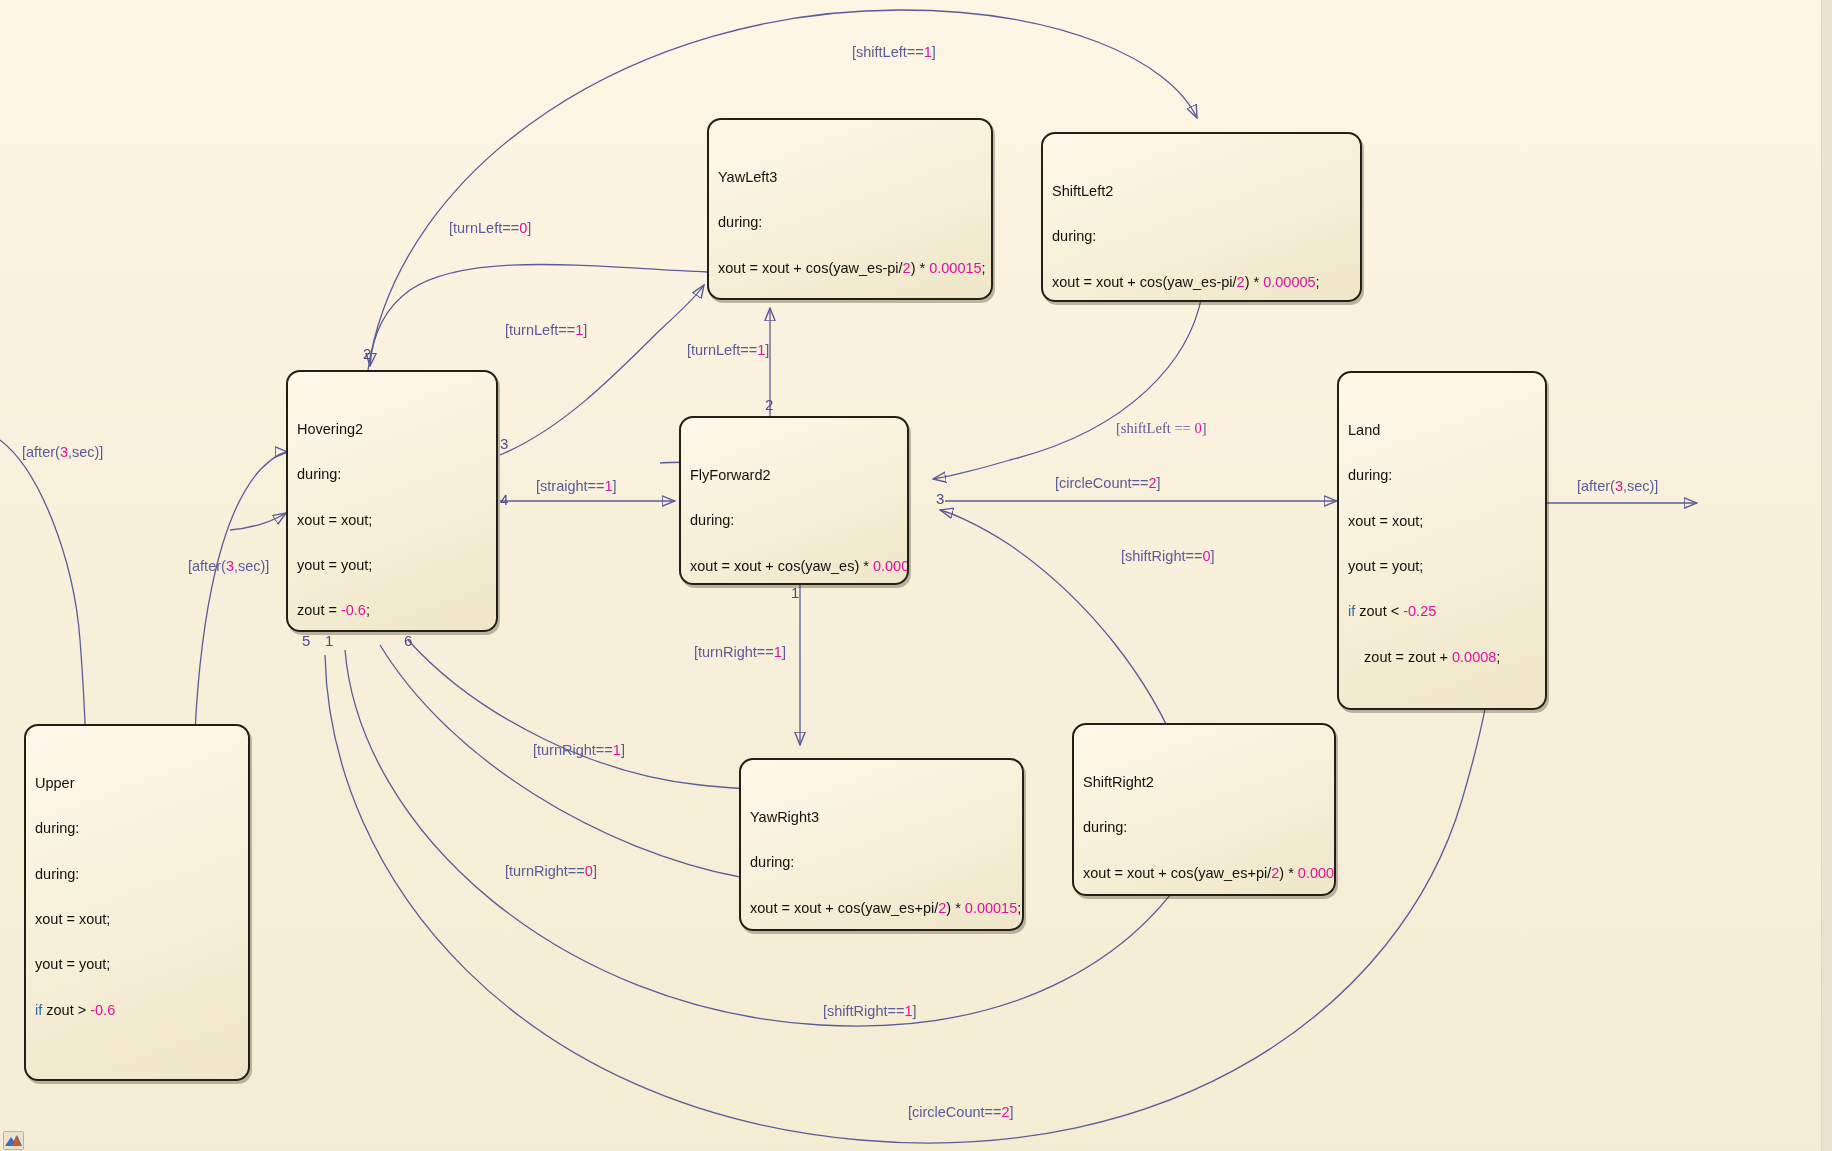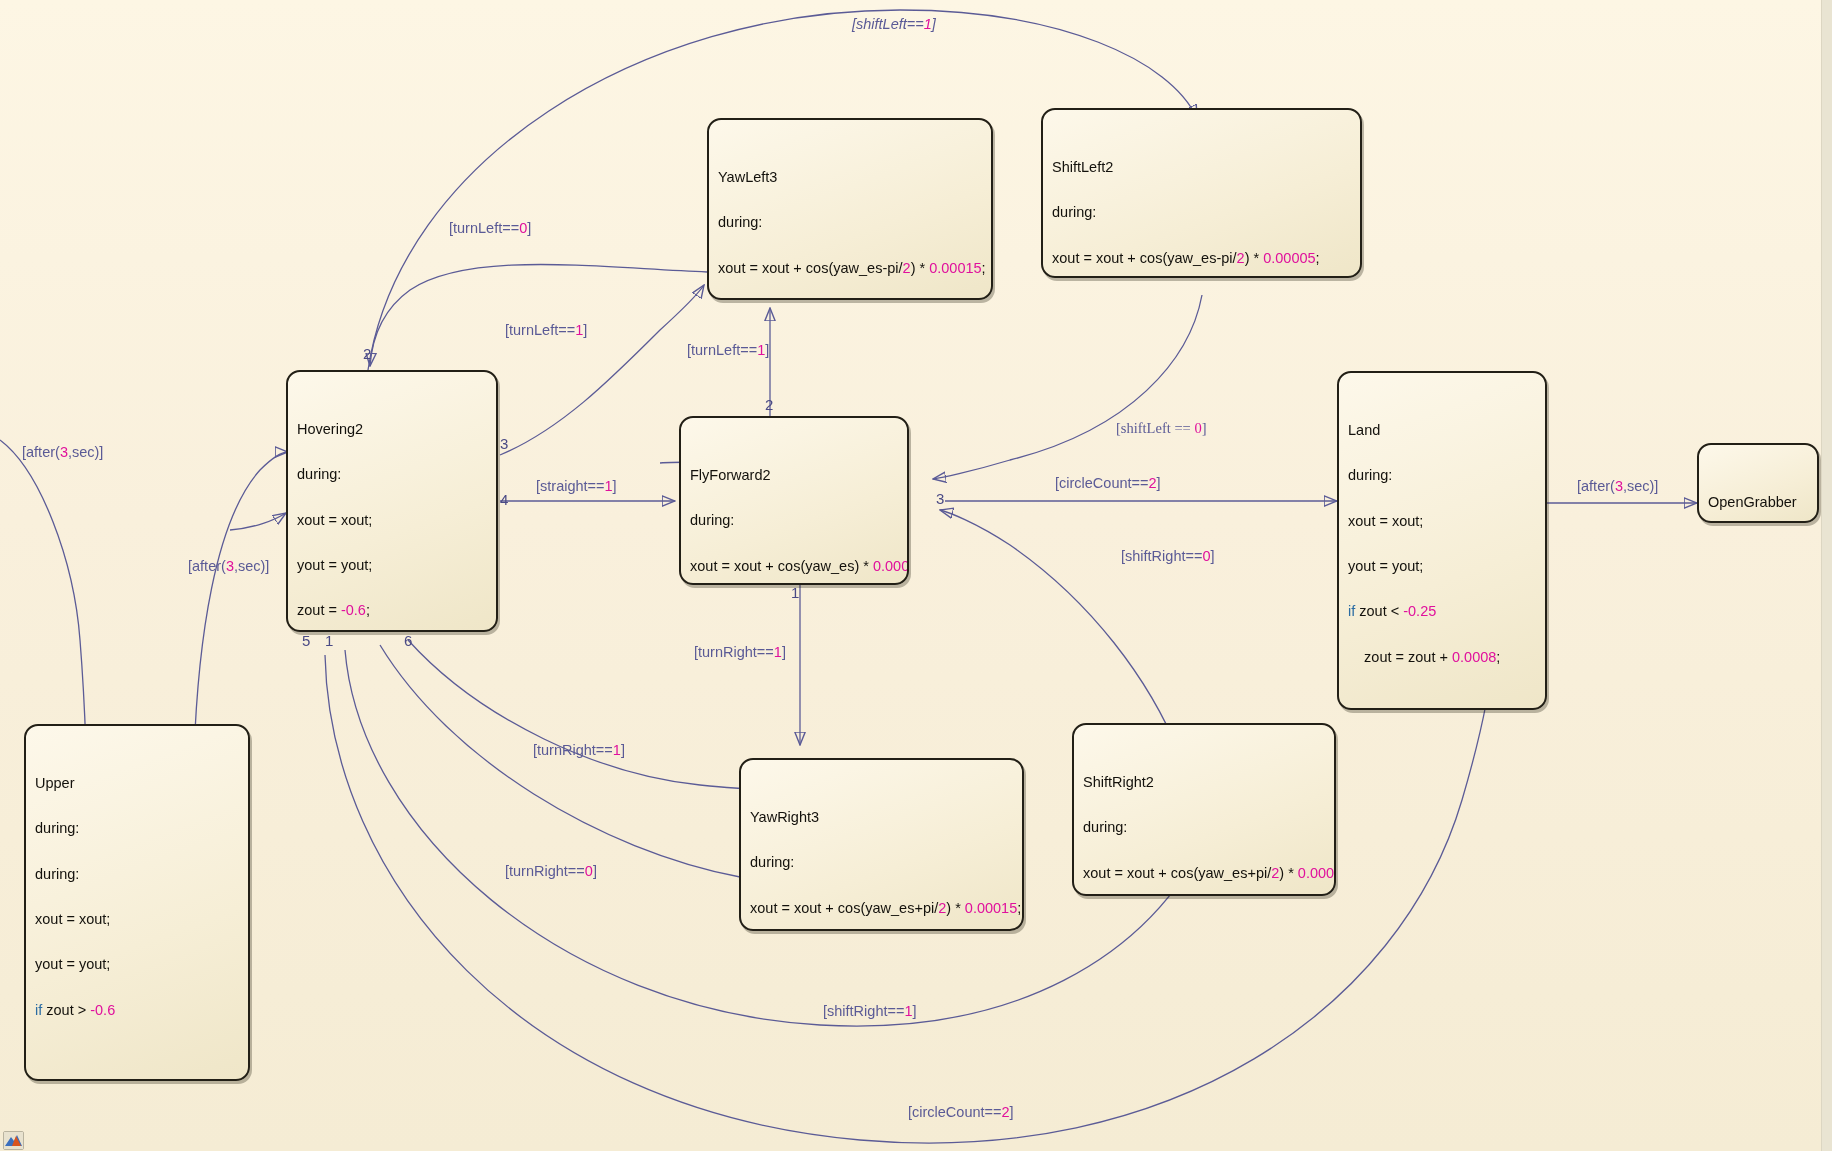--- a/index.html
+++ b/index.html
@@ -142,21 +142,21 @@
     <span class="ln">during:</span>
     <span class="ln">xout = xout + cos(yaw_es-pi/<span class="num">2</span>) * <span class="num">0.00015</span>;</span>
     <span class="ln">yout = yout + sin(yaw_es-pi/<span class="num">2</span>) * <span class="num">0.0001</span>;</span>
     
     
     
     
     
   </div>
 
-  <div class="state" style="left:1041px; top:108px; width:321px; height:170px;">
+  <div class="state" style="left:1041px; top:132px; width:321px; height:170px;">
     <span class="ln">ShiftLeft2</span>
     <span class="ln">during:</span>
     <span class="ln">xout = xout + cos(yaw_es-pi/<span class="num">2</span>) * <span class="num">0.00005</span>;</span>
     
     
     
     
     
     
   </div>
@@ -193,26 +193,20 @@
     <span class="ln"><span class="kw">if</span> zout &lt; <span class="num">-0.25</span></span>
     <span class="ln">    zout = zout + <span class="num">0.0008</span>;</span>
     
     
     
     
     
     
   </div>
 
-  <div class="state" style="left:1697px; top:443px; width:122px; height:80px;">
-    <span class="ln">OpenGrabber</span>
-    
-    
-    
-  </div>
 
   <div class="state" style="left:24px; top:724px; width:226px; height:357px;">
     <span class="ln">Upper</span>
     <span class="ln">during:</span>
     <span class="ln">during:</span>
     <span class="ln">xout = xout;</span>
     <span class="ln">yout = yout;</span>
     <span class="ln"><span class="kw">if</span> zout &gt; <span class="num">-0.6</span></span>
     
     
@@ -240,21 +234,21 @@
     <span class="ln">during:</span>
     <span class="ln">xout = xout + cos(yaw_es+pi/<span class="num">2</span>) * <span class="num">0.00005</span>;</span>
     
     
     
     
     
     
   </div>
 
-  <div class="lbl" style="left:852px;  top:16px;font-style:italic;">[shiftLeft==<span class="num">1</span>]</div>
+  <div class="lbl" style="left:852px;  top:44px;">[shiftLeft==<span class="num">1</span>]</div>
   <div class="lbl" style="left:449px;  top:220px;">[turnLeft==<span class="num">0</span>]</div>
   <div class="lbl" style="left:505px;  top:322px;">[turnLeft==<span class="num">1</span>]</div>
   <div class="lbl" style="left:687px;  top:342px;">[turnLeft==<span class="num">1</span>]</div>
   <div class="lbl" style="left:1116px; top:420px;font-family:Liberation Serif, serif;">[shiftLeft == <span class="num">0</span>]</div>
   <div class="lbl" style="left:22px;   top:444px;">[after(<span class="num">3</span>,sec)]</div>
   <div class="lbl" style="left:188px;  top:558px;">[after(<span class="num">3</span>,sec)]</div>
   <div class="lbl" style="left:536px;  top:478px;">[straight==<span class="num">1</span>]</div>
   <div class="lbl" style="left:1055px; top:475px;">[circleCount==<span class="num">2</span>]</div>
   <div class="lbl" style="left:1577px; top:478px;">[after(<span class="num">3</span>,sec)]</div>
   <div class="lbl" style="left:1121px; top:548px;">[shiftRight==<span class="num">0</span>]</div>

